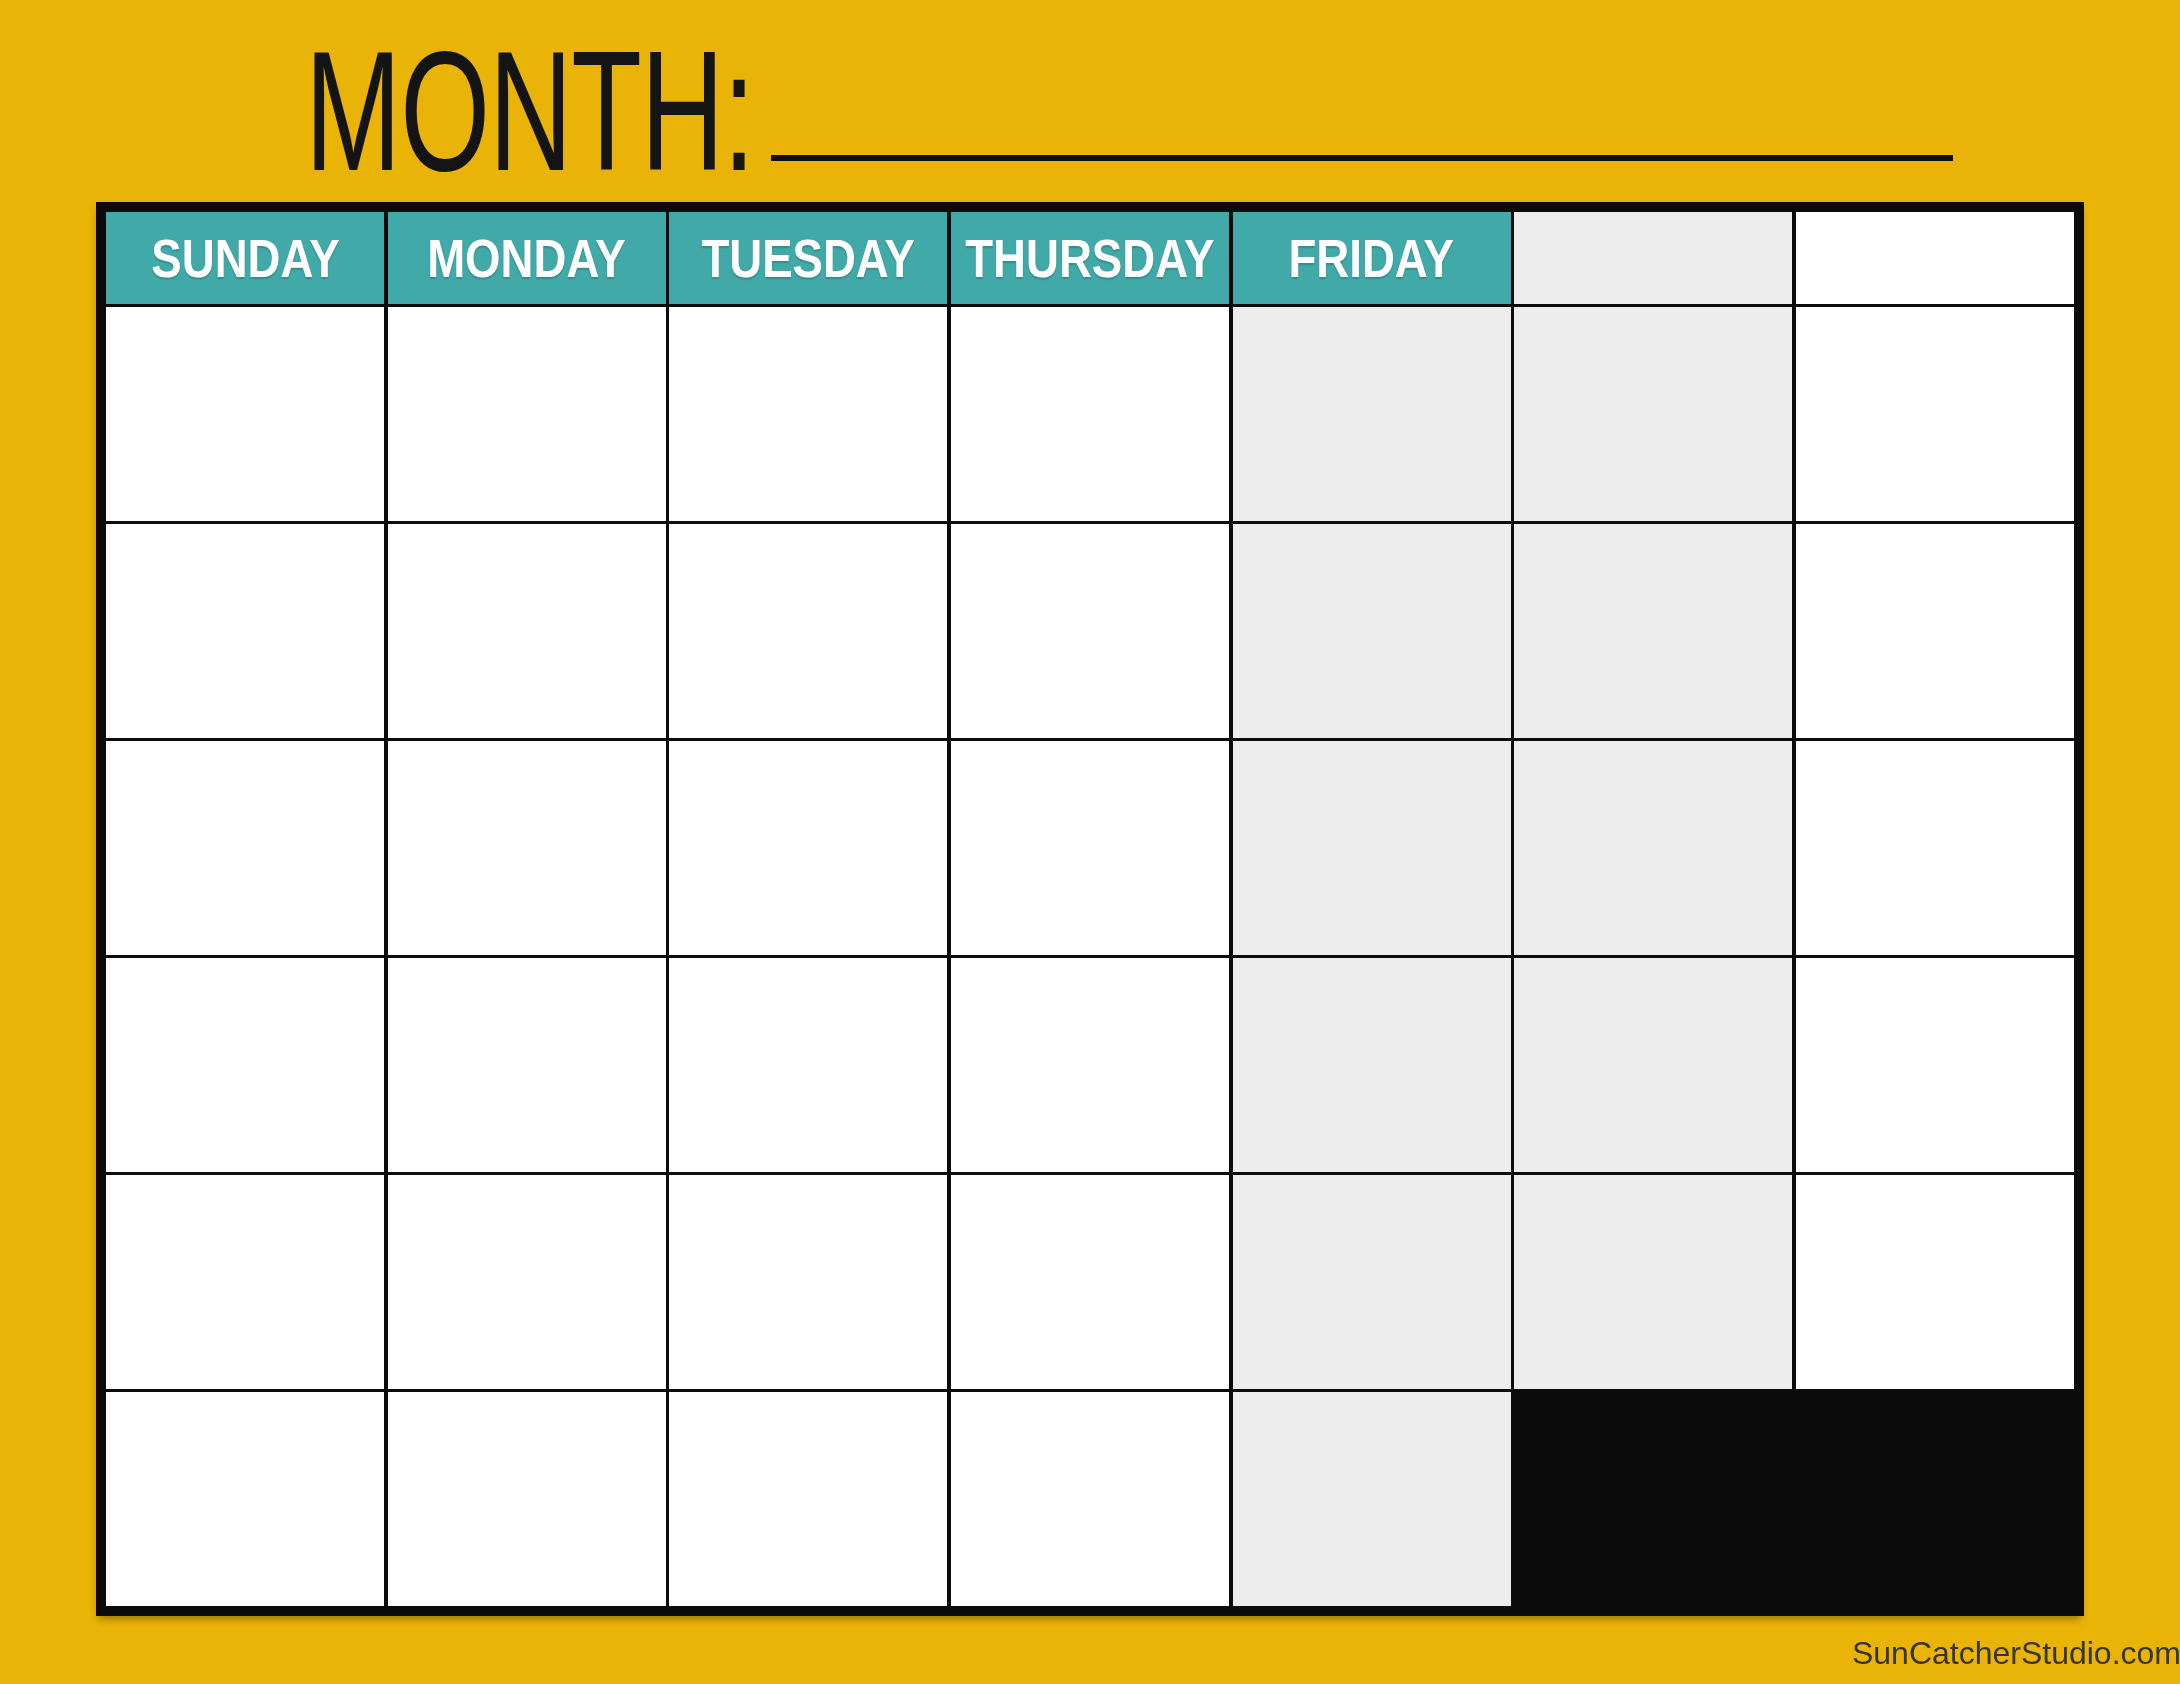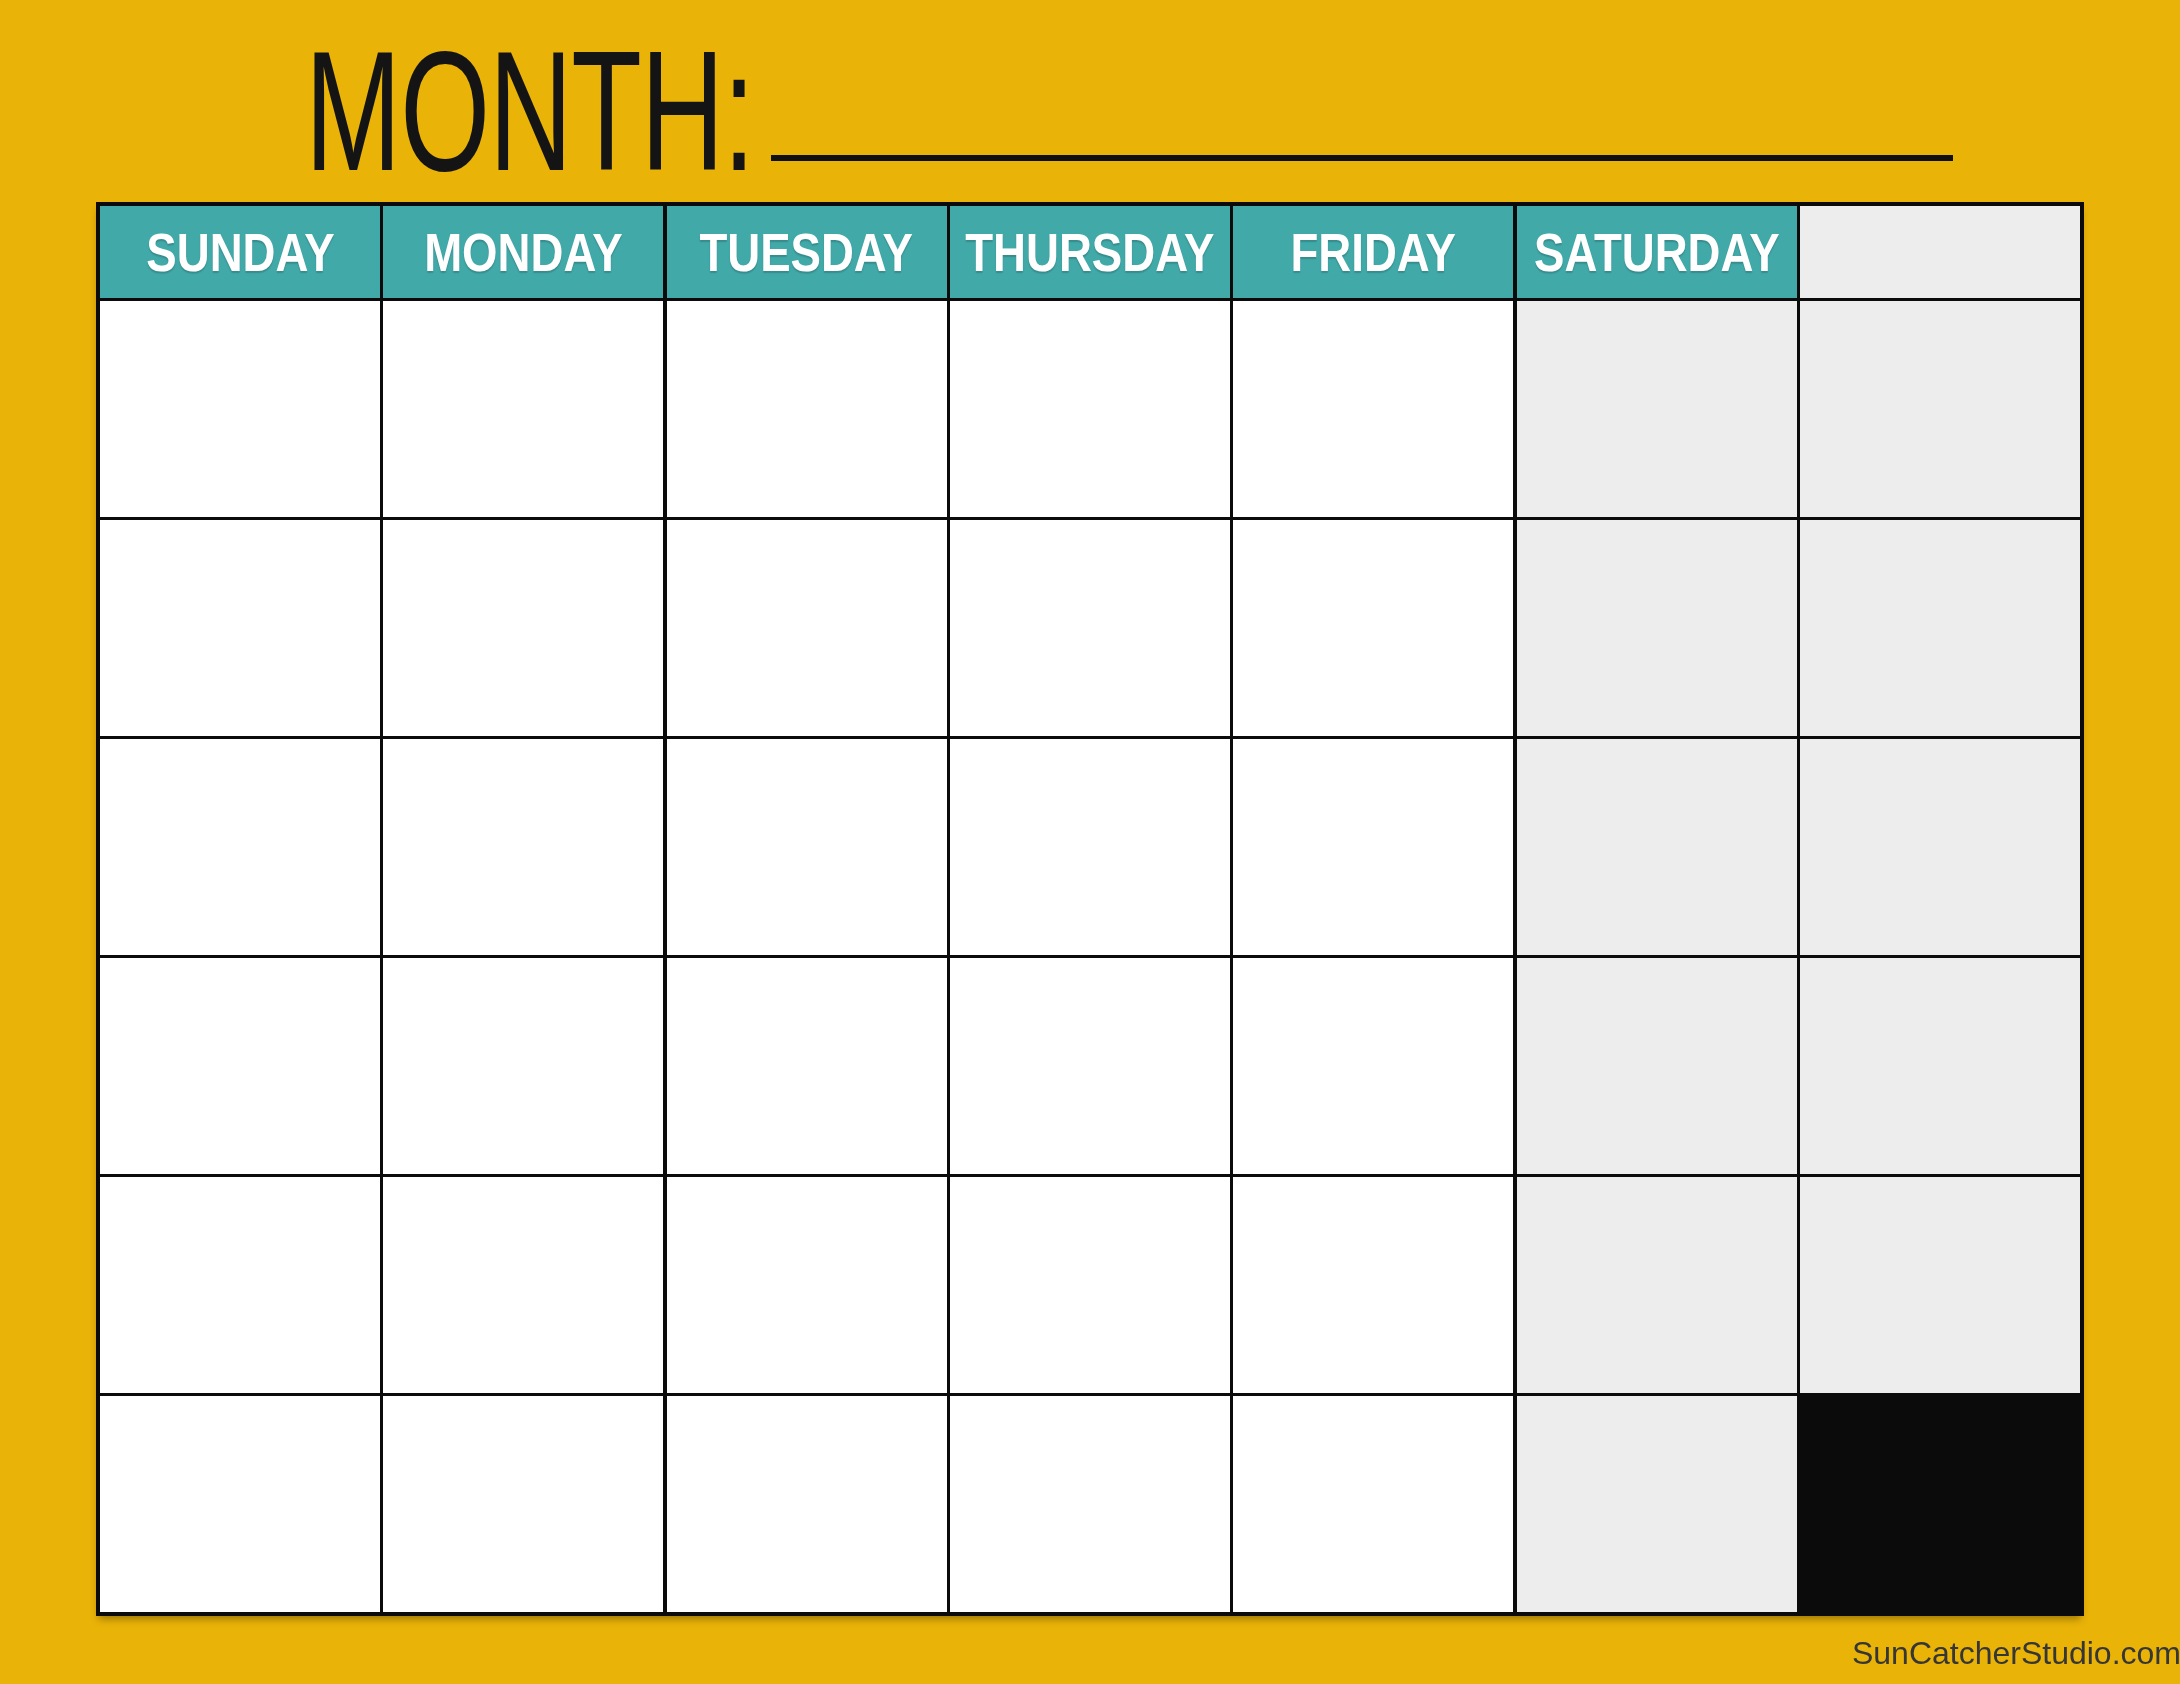--- a/index.html
+++ b/index.html
@@ -40,21 +40,21 @@
   }
 
   
   .grid {
     position: absolute;
     left: 96px;
     top: 202px;
     width: 1988px;
     height: 1414px;
     box-sizing: border-box;
-    padding: 4px;
+    padding: 10px;
     background: var(--grid-border, #0b0b0b);
     display: grid;
     grid-template-columns: repeat(7, 1fr);
     grid-template-rows: 92px repeat(6, 1fr);
     gap: 3.4px;
     box-shadow: 0 5.1px 7.7px -2.6px rgba(0,0,0,0.35);
   }
   .head-cell {
     background: var(--header-bg, #42a9a9);
     display: flex;
@@ -109,23 +109,20 @@
       </div>
       <div class="head-cell">
         <span class="label">TUESDAY</span>
       </div>
       <div class="head-cell">
         <span class="label">THURSDAY</span>
       </div>
       <div class="head-cell">
         <span class="label">FRIDAY</span>
       </div>
-      <div class="head-cell">
-        <span class="label">SATURDAY</span>
-      </div>
       <div class="cell weekend"></div>
       <div class="cell"></div>
       <div class="cell"></div>
       <div class="cell"></div>
       <div class="cell"></div>
       <div class="cell"></div>
       <div class="cell weekend"></div>
       <div class="cell weekend"></div>
       <div class="cell"></div>
       <div class="cell"></div>

